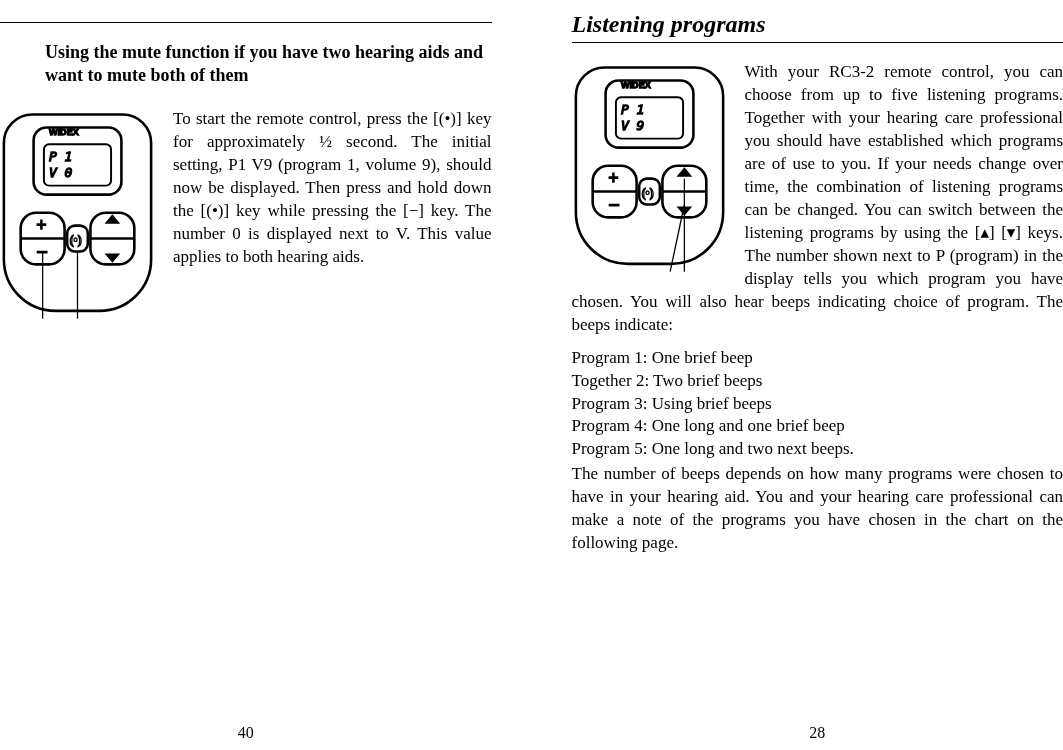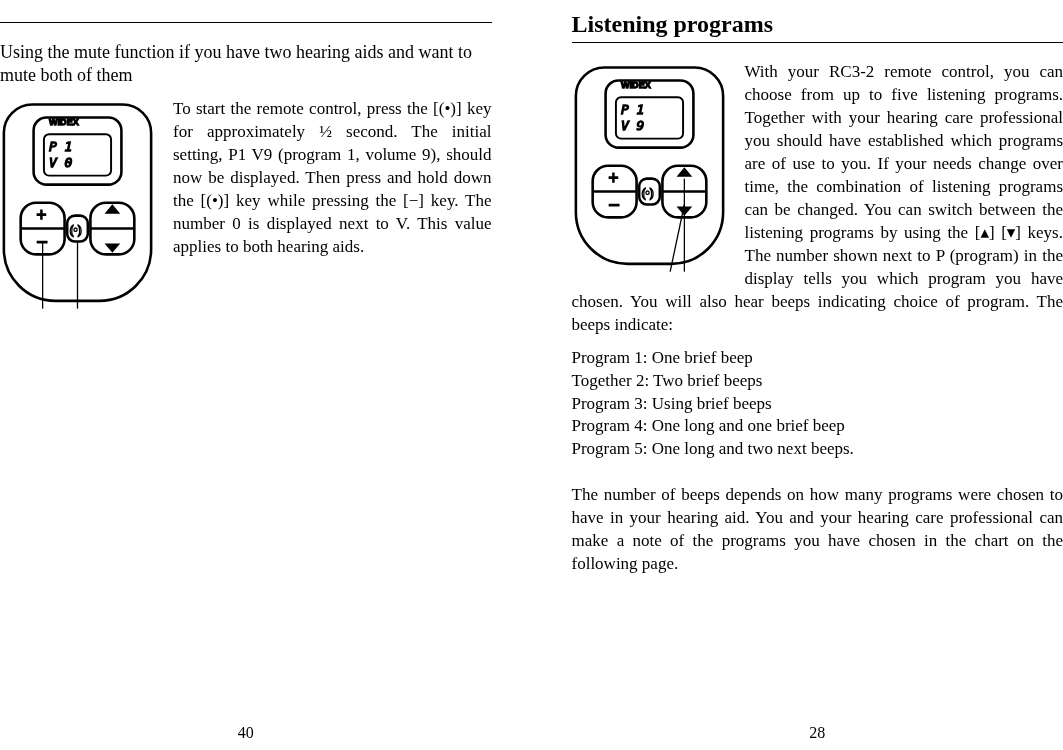--- a/index.html
+++ b/index.html
@@ -27,48 +27,50 @@
   }
   .page-right {
     padding: 0 0 20px 40px;
   }
   .section-title {
     font-weight: bold;
     font-size: 24px;
     border-bottom: 1px solid #000;
     padding-bottom: 2px;
     margin: 8px 0 18px 0;
+    font-style: italic;
   }
   .hr-top {
     border-top: 1px solid #000;
     margin: 22px 0 18px 0;
   }
   .subhead {
-    font-weight: normal;
+    font-weight: bold;
     font-size: 18px;
     line-height: 1.25;
-    margin-bottom: 12px;
+    margin-bottom: 22px;
+    padding-left: 45px;
   }
   .body-with-figure {
     overflow: hidden;
   }
   .figure {
     float: left;
     width: 155px;
     margin: 4px 18px 8px 0;
   }
   .body-text {
     text-align: justify;
     margin: 0 0 10px 0;
   }
   .body-text .bold {
     font-weight: normal;
   }
   .prog-list {
-    margin: 0 0 23px 0;
+    margin: 0 0 2px 0;
   }
   .prog-list p {
     margin: 0;
   }
   .page-num {
     position: absolute;
     bottom: 6px;
     width: calc(100% - 40px);
     text-align: center;
     font-size: 16px;

